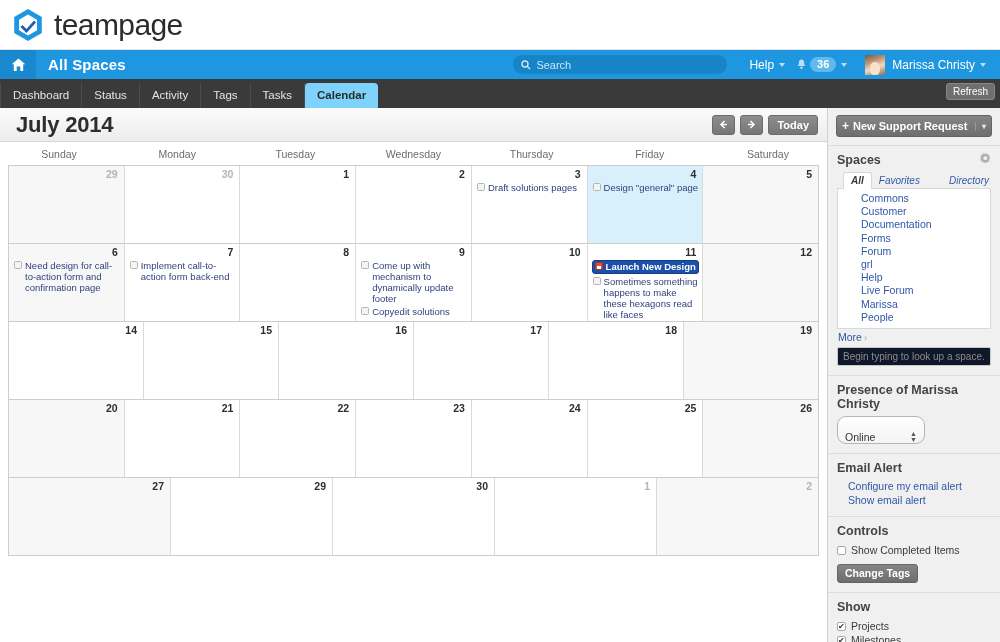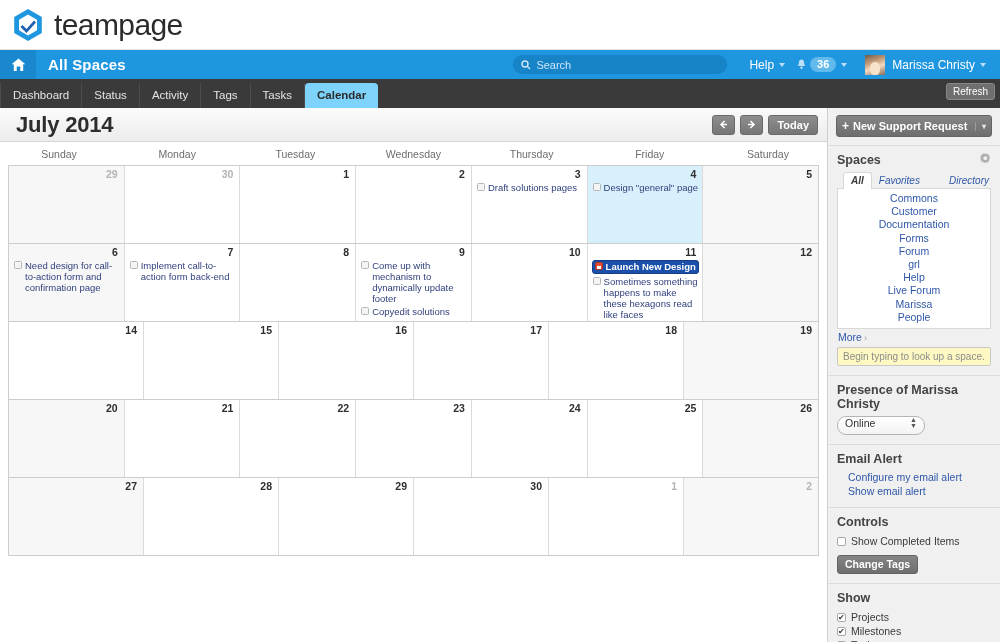--- a/index.html
+++ b/index.html
@@ -318,46 +318,45 @@
     background: #ffffff;
     color: #3a3a3a;
     font-weight: bold;
     border: 1px solid #d8d8d8;
     border-bottom: none;
   }
   .sp-dir { margin-left: auto; padding: 2px 2px 3px; color: #2f57a8; }
   .sp-list {
     background: #ffffff;
     border: 1px solid #d8d8d8;
-    padding: 3px 13px 4px;
+    padding: 3px 23px 4px;
     margin-top: -1px;
-    text-align: center;
   }
   .sp-item {
     font-size: 10.5px; color: #2f57a8;
     line-height: 13.2px;
   }
   .more-row { font-size: 10.5px; color: #2f57a8; padding: 2px 0 4px 1px; }
   .more-row .chv { color:#9a9a9a; font-size: 9px; margin-left:2px;}
   .sp-input {
     width: 100%; height: 19px;
-    background: #fef9c3;
+    background: #0f172a;
     border: 1px solid #c8c8c8;
     border-radius: 2px;
     font-size: 10px; color: #8c8c8c;
     padding: 0 5px;
     display: flex; align-items: center;
   }
   .sel-box {
-    width: 88px; height: 19px;
+    width: 88px; height: 28px;
     background: linear-gradient(#ffffff,#f3f3f3);
     border: 1px solid #b5b5b5;
     border-radius: 9px;
     font-size: 10.5px; color: #333;
-    display: flex; align-items: flex-start;
+    display: flex; align-items: flex-end;
     padding: 0 7px;
     position: relative;
   }
   .sel-arrows {
     margin-left: auto; font-size: 7px; color: #555;
     line-height: 6px; text-align: center;
   }
   .sb-link { font-size: 10.5px; color: #2f57a8; line-height: 13.5px; padding-left: 11px; }
   .ck-row { display: flex; align-items: center; font-size: 10.5px; color: #3a3a3a; line-height: 14px; }
   .ck {
@@ -611,23 +610,20 @@
           </div>
           <div class="cell weekend">
             <div class="daynum">26</div>
           </div>
         </div>
         <div class="week">
           <div class="cell weekend">
             <div class="daynum">27</div>
           </div>
           <div class="cell">
-            <div class="daynum">28</div>
-          </div>
-          <div class="cell">
             <div class="daynum">29</div>
           </div>
           <div class="cell">
             <div class="daynum">30</div>
           </div>
           <div class="cell">
             <div class="daynum muted">1</div>
           </div>
           <div class="cell weekend">
             <div class="daynum muted">2</div>

